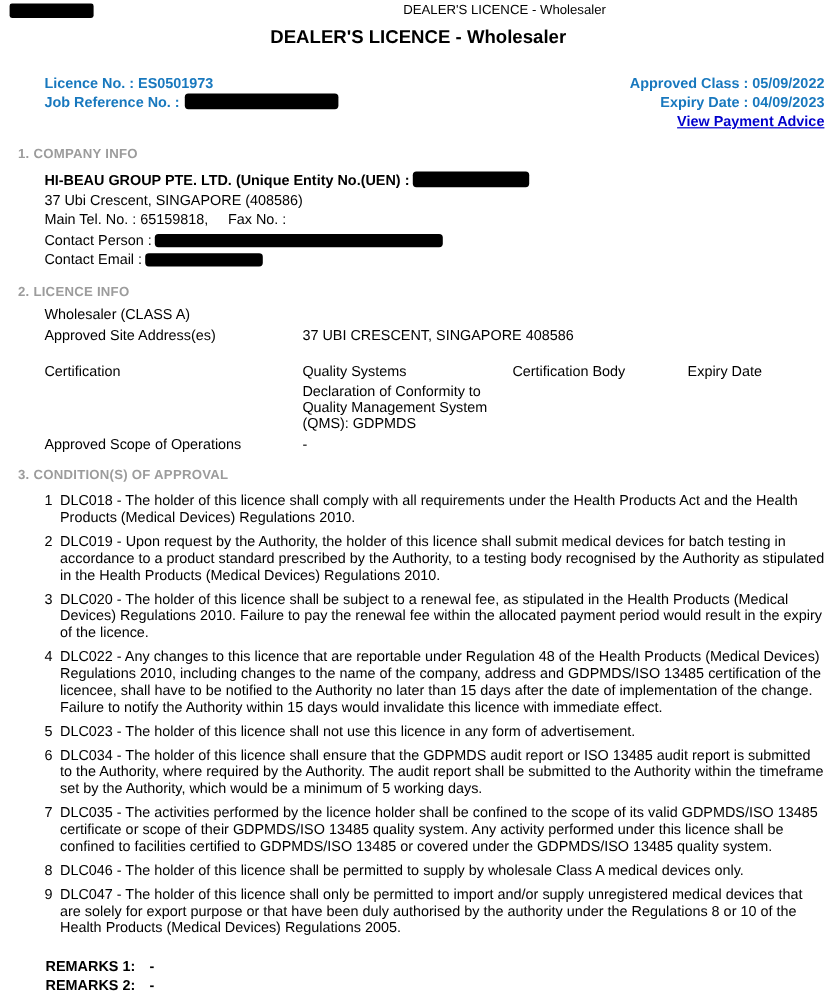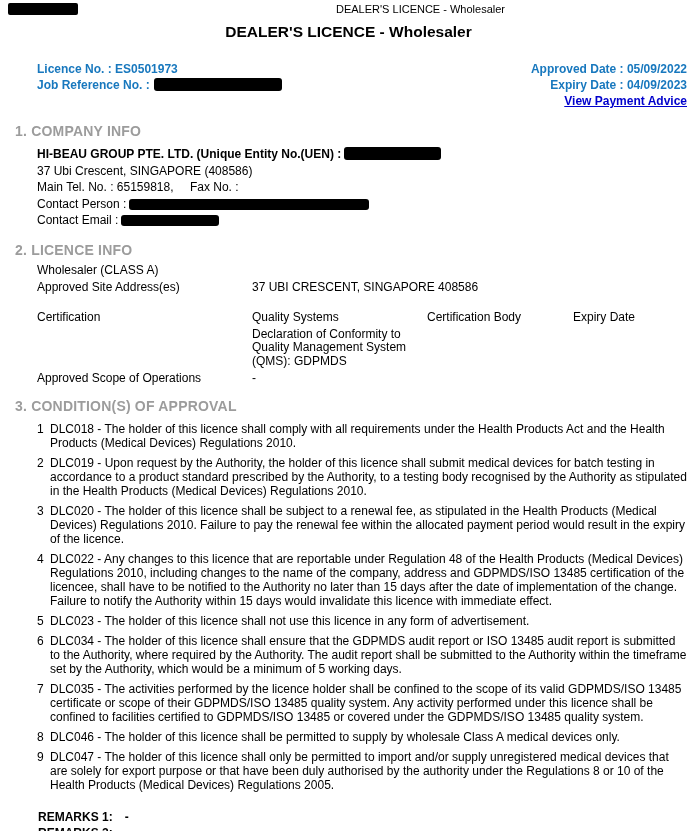--- a/index.html
+++ b/index.html
@@ -21,21 +21,21 @@
   .doc-title{margin:0;padding-top:23px;text-align:center;font-size:15.5px;font-weight:bold;}
 
   
   .meta-row{display:flex;justify-content:space-between;margin-top:21px;padding:0 10px 0 14px;}
   .meta-left,.meta-right{font-weight:bold;color:var(--accent);}
   .meta-left div,.meta-right div{height:16px;line-height:14px;padding-left:23px;}
   .meta-right{text-align:right;}
   .redact-jobref{width:128px;height:13px;margin-left:4px;}
   .payment-link{color:var(--link);text-decoration:underline;font-weight:bold;cursor:pointer;text-align:right;}
 
-  .sec-heading{margin:13px 0 0 15px;font-size:14px;font-weight:bold;color:var(--gray);letter-spacing:.2px;}
+  .sec-heading{margin:13px 0 0 15px;font-size:11px;font-weight:bold;color:var(--gray);letter-spacing:.2px;}
 
   
   .company-block{margin:7px 14px 0 37px;}
   .company-block .line{line-height:16.5px;min-height:16.5px;}
   .redact-uen{width:97px;height:13px;margin-left:3px;}
   .redact-person{width:240px;height:11px;margin-left:3px;}
   .redact-email{width:98px;height:11px;margin-left:3px;}
   .fax-label{margin-left:13px;}
 
   
@@ -76,21 +76,21 @@
       <div>
         <span>Licence No. :</span>
         <span>ES0501973</span>
       </div>
       <div>
         <span>Job Reference No. :</span><span class="redact redact-jobref"></span>
       </div>
     </div>
     <div class="meta-right">
       <div>
-        <span>Approved Date :</span>
+        <span>Approved Class :</span>
         <span>05/09/2022</span>
       </div>
       <div>
         <span>Expiry Date :</span>
         <span>04/09/2023</span>
       </div>
       <div>
         <a class="payment-link">View Payment Advice</a>
       </div>
     </div>

